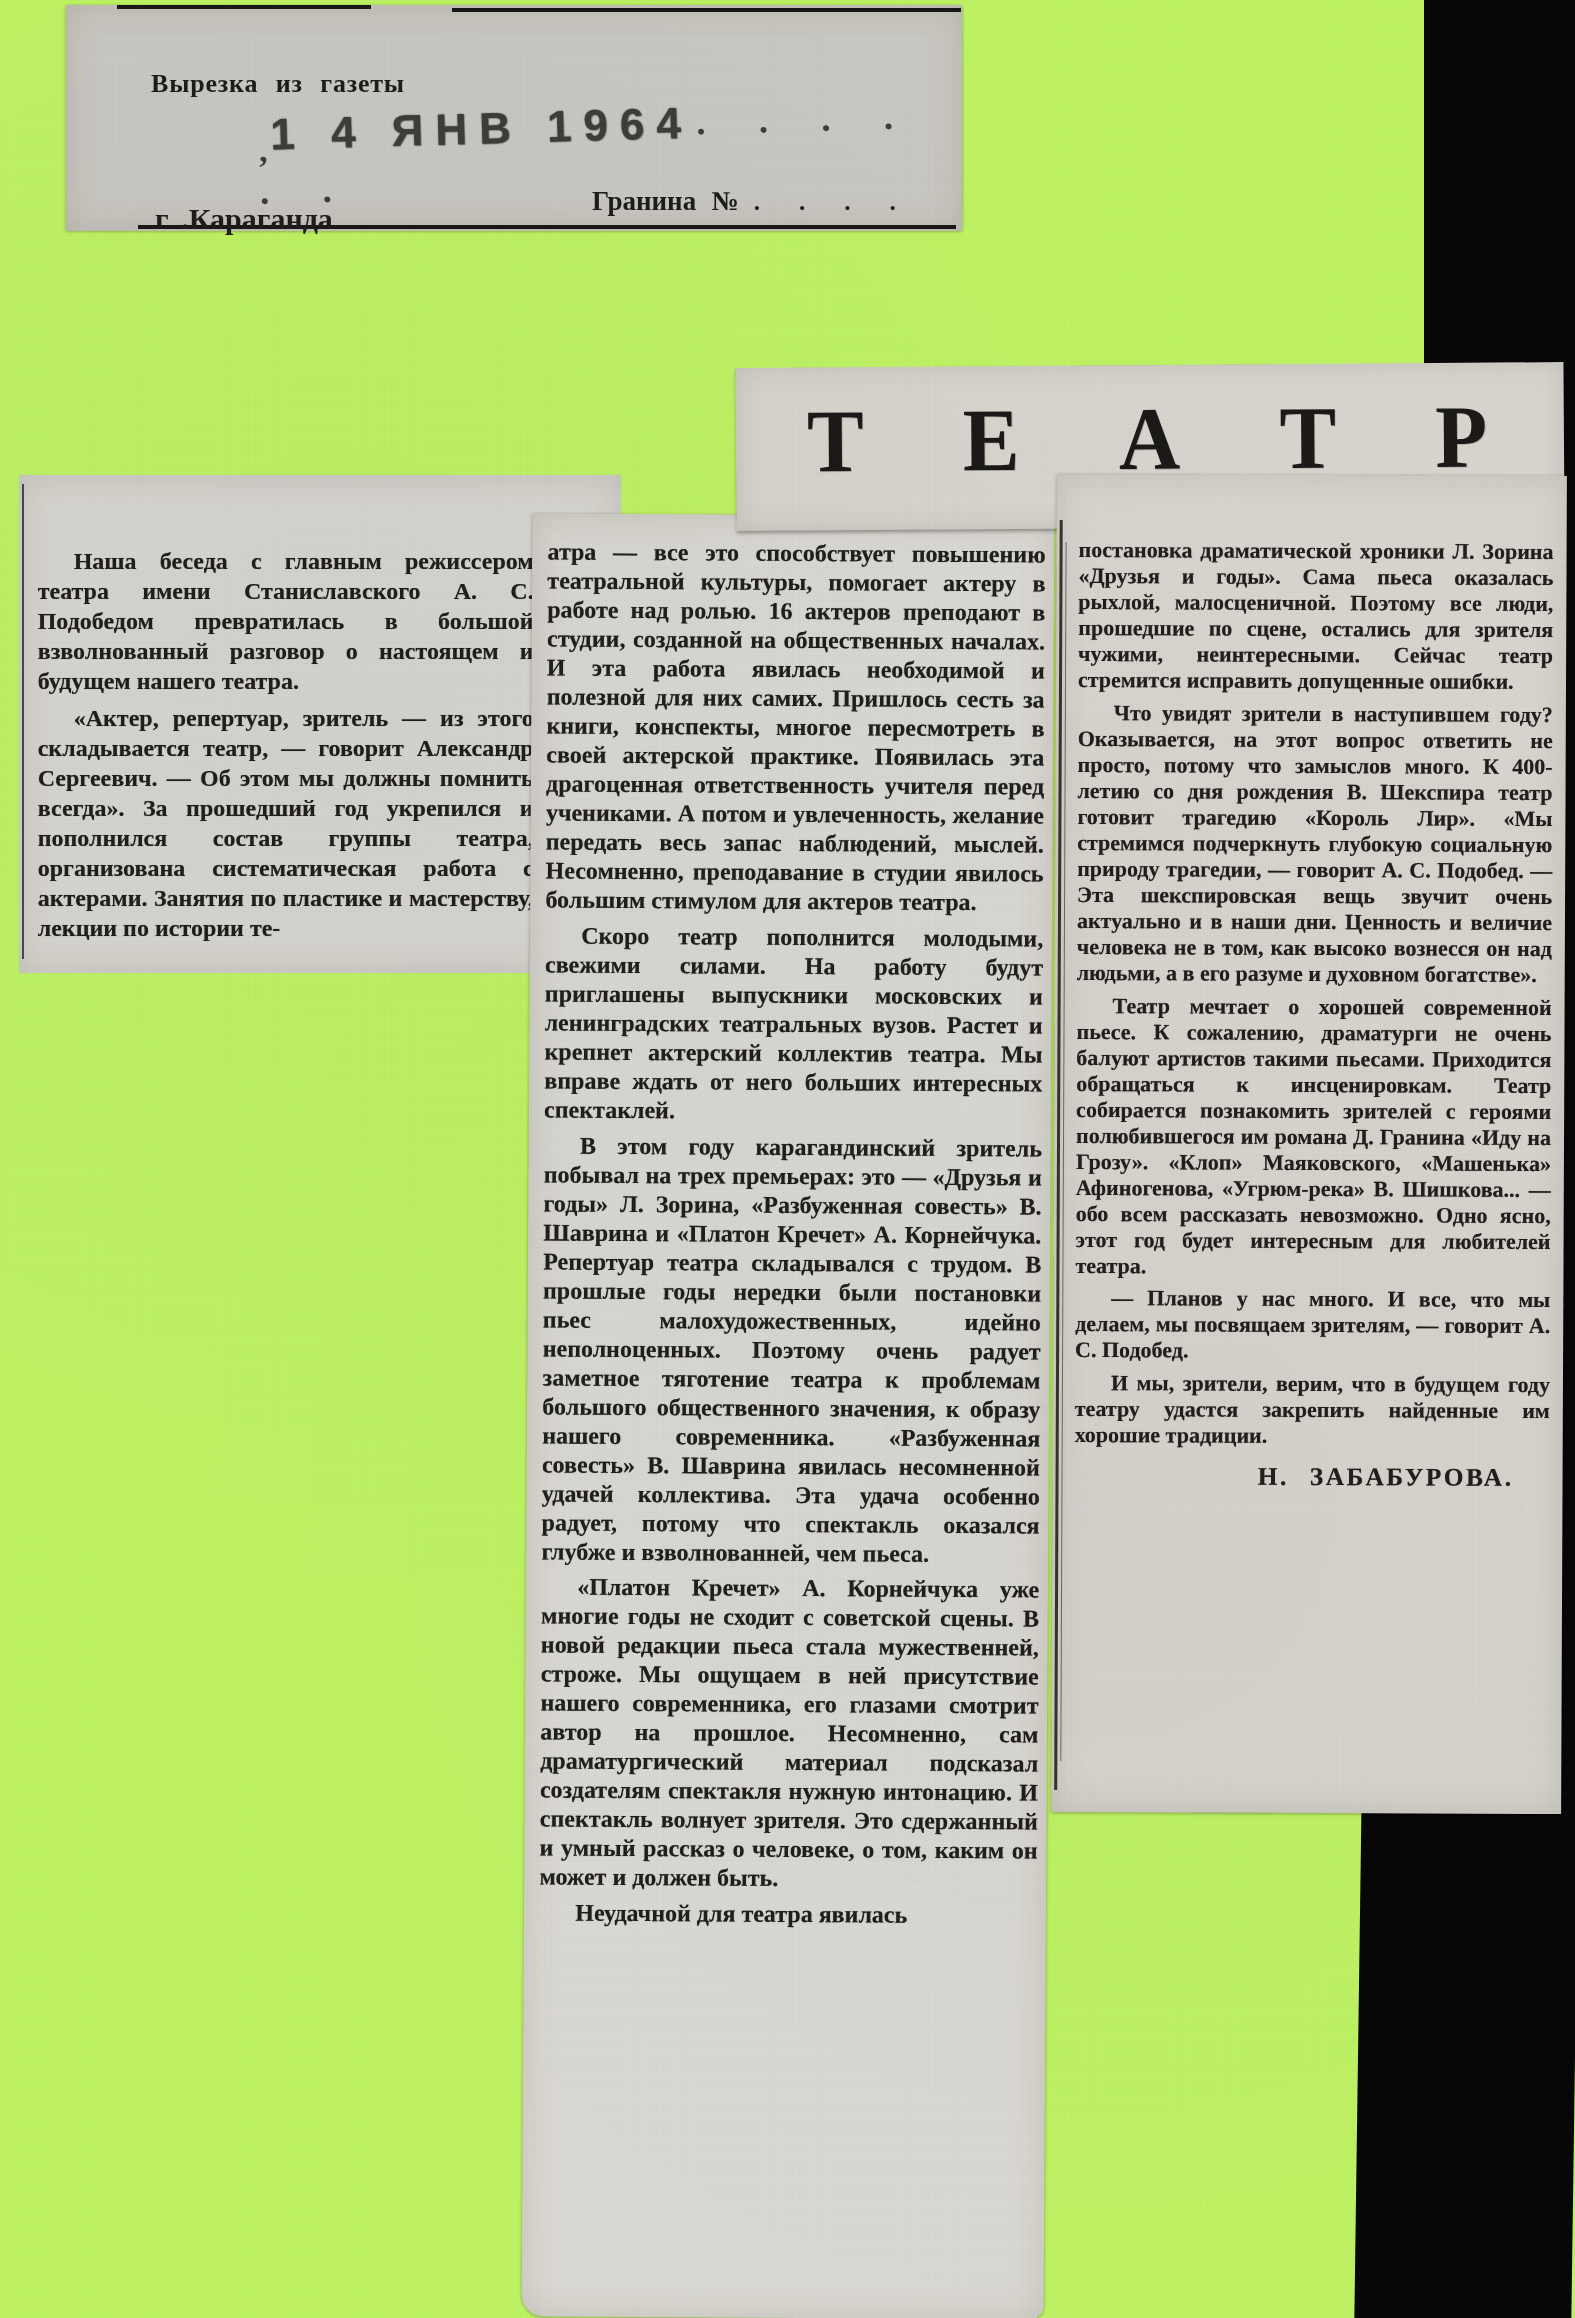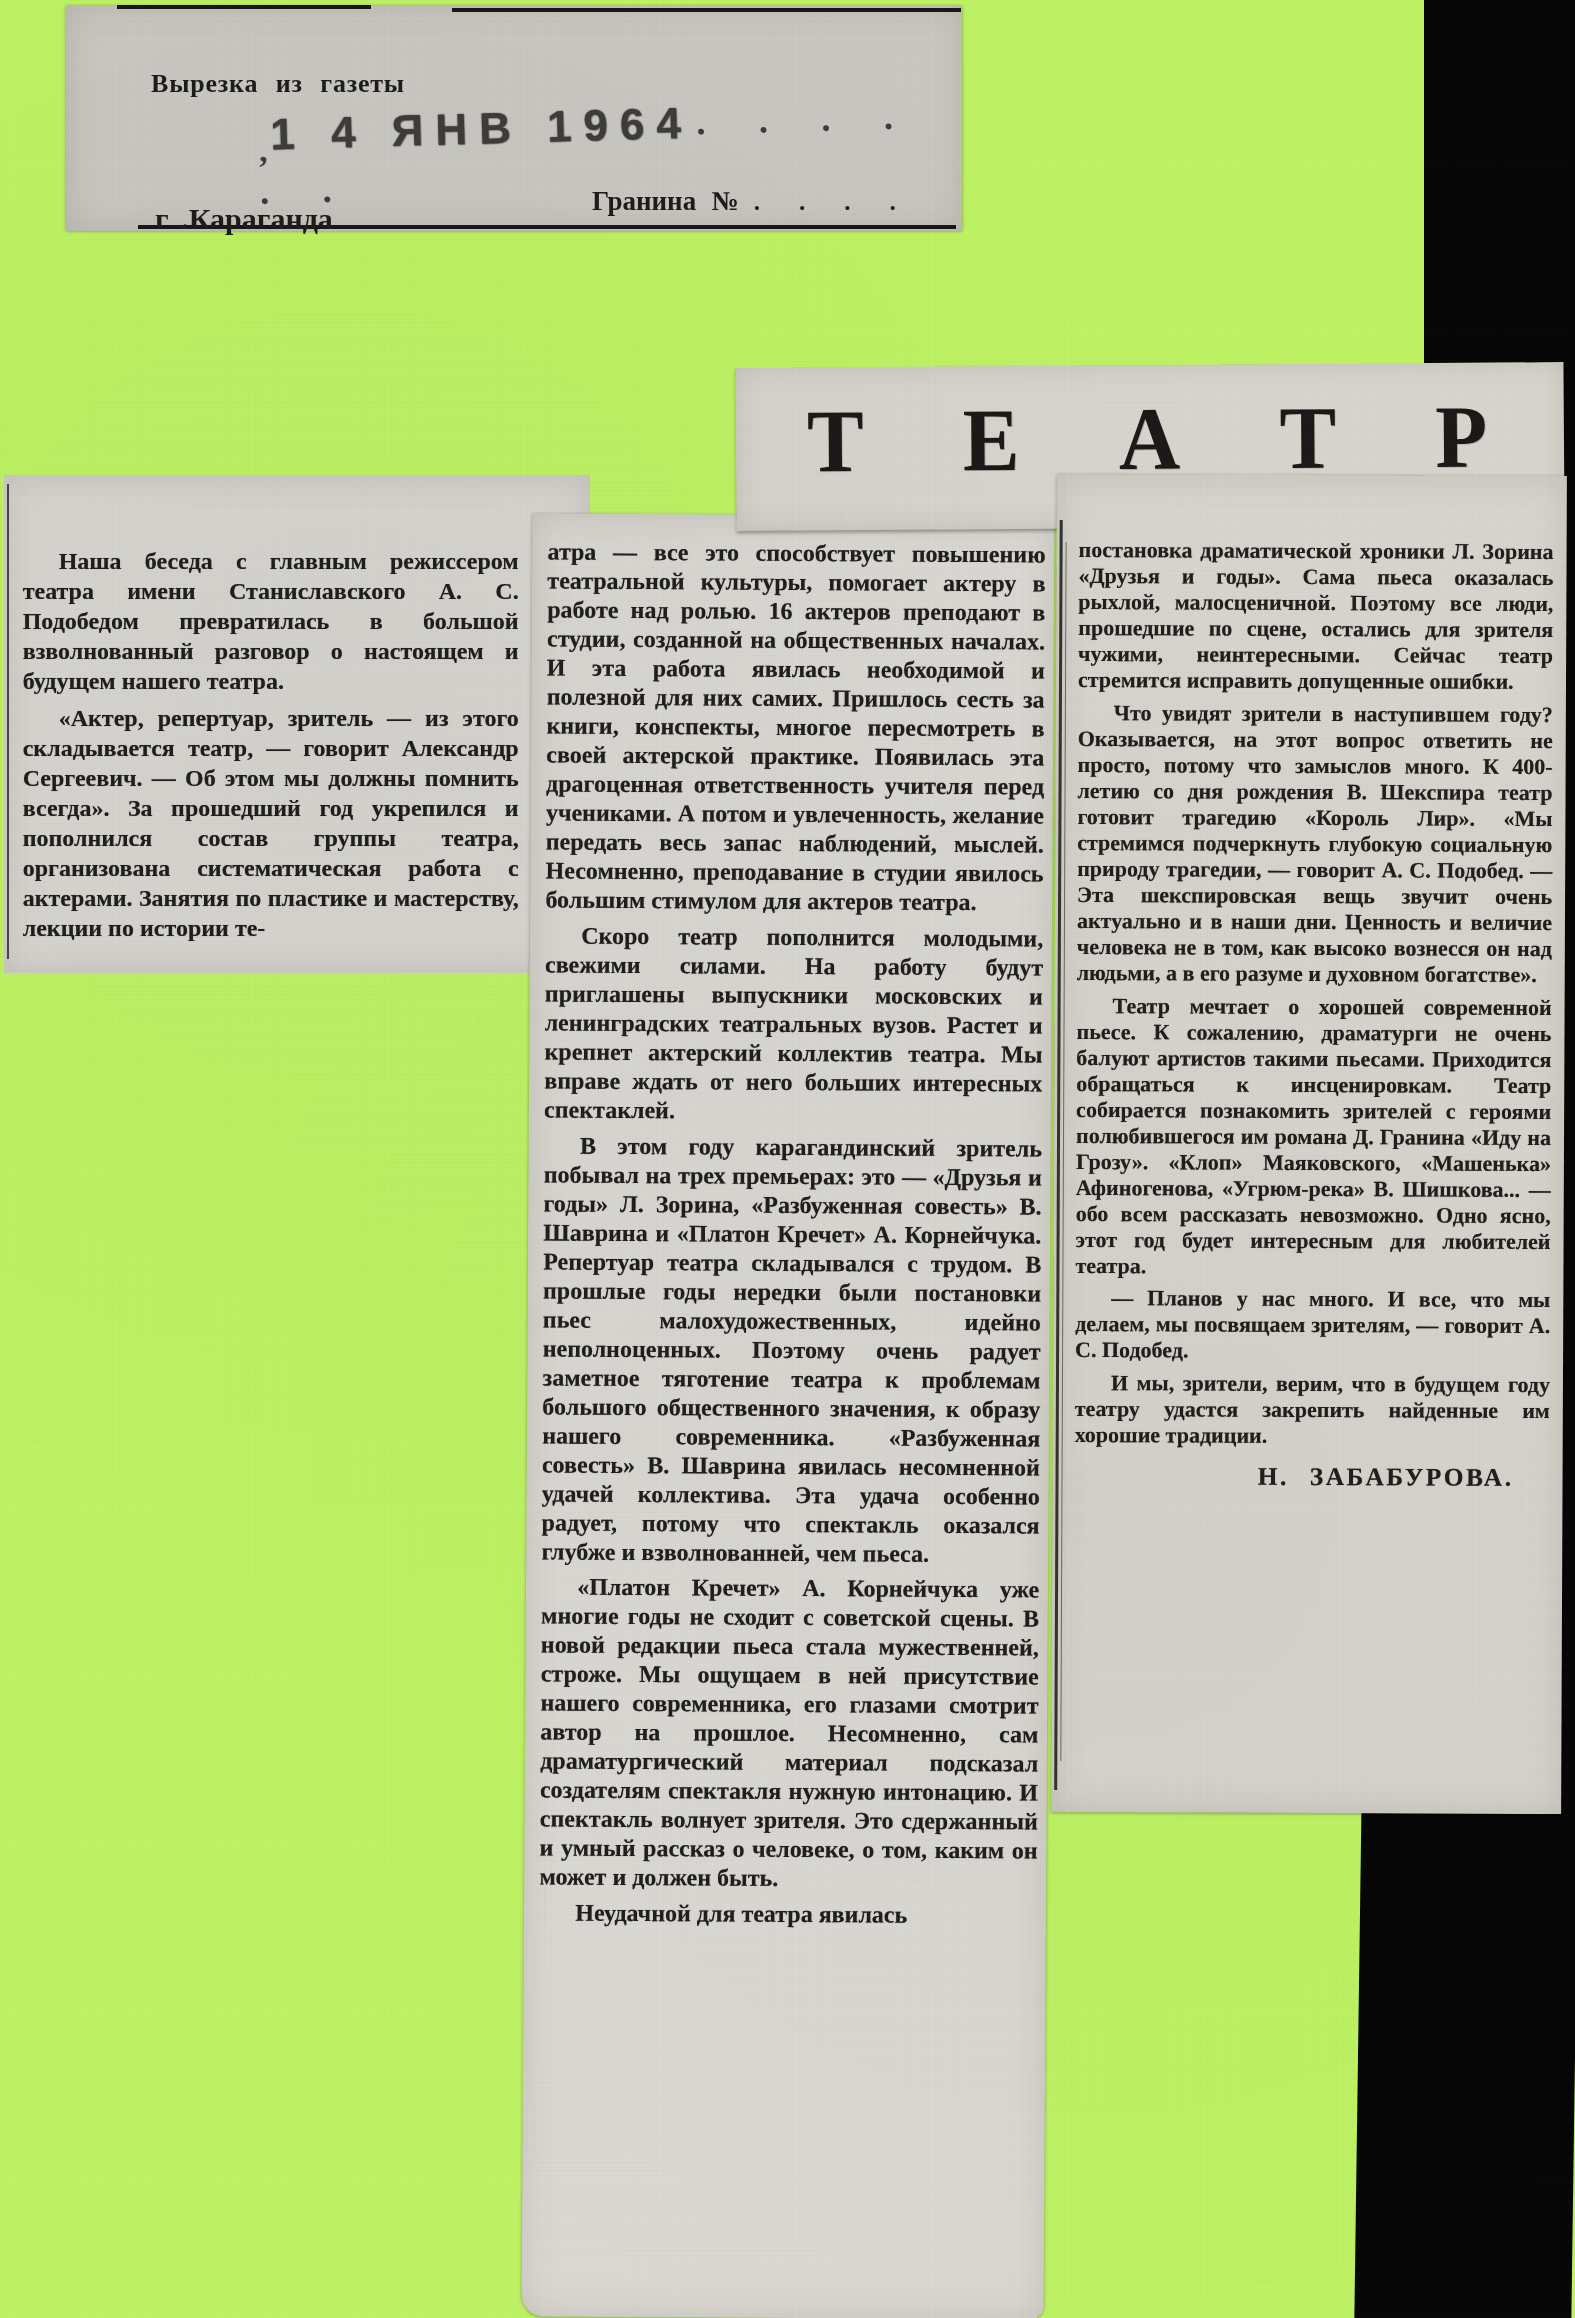--- a/index.html
+++ b/index.html
@@ -42,21 +42,21 @@
     font-size:95px;font-weight:bold;letter-spacing:5.1px;word-spacing:15.3px;
     transform:rotate(-1deg) scaleY(1.12);transform-origin:left bottom;
     white-space:nowrap;color:#191816;text-shadow:0.8px 0.8px 0 rgba(20,20,20,.25);
   }
   .kicker-box{
     position:absolute;left:104px;top:178px;width:567px;height:88px;
     border:4.2px solid #1c1b19;display:flex;align-items:center;justify-content:center;
   }
   .kicker-text{font-family:"Liberation Sans","DejaVu Sans",sans-serif;font-size:42px;font-weight:bold;letter-spacing:2.5px;word-spacing:13.6px;color:#1a1918;}
   .bar-fragment{position:absolute;left:492px;top:266px;width:180px;height:12px;background:#121212;}
-  .piece-a-col1{left:4px;top:475px;width:586px;height:498px;background:#d8d6d0;box-shadow:inset 0 0 34px rgba(95,88,74,.18);}
+  .piece-a-col1{left:19px;top:475px;width:586px;height:498px;background:#d8d6d0;box-shadow:inset 0 0 34px rgba(95,88,74,.18);padding-left:16px;}
   .col1-rule{position:absolute;right:5.1px;top:56px;height:429px;width:2.5px;background:#3a3936;}
   .col1-left-rule{position:absolute;left:3.4px;top:8.5px;height:475px;width:1.7px;background:#4a4844;}
   
   .bodytext{color:#201f1d;text-shadow:0 0 0.8px rgba(32,31,29,.55);}
   .bodytext .para{margin:0 0 6.8px 0;text-indent:36px;text-align:justify;line-height:inherit;}
   .bodytext .para.noindent-first:first-child{text-indent:0;}
   .col1-text{position:absolute;left:18.7px;top:71px;width:496px;font-size:24px;line-height:30px;font-weight:bold;}
   
   .piece-col2{left:527px;top:515px;width:522px;height:1803px;background:#dad8d2;transform:rotate(.35deg);border-radius:1.7px 1.7px 13.6px 22px;}
   .col2-text{position:absolute;left:15.3px;top:24px;width:498px;font-size:24px;line-height:29px;font-weight:bold;}

